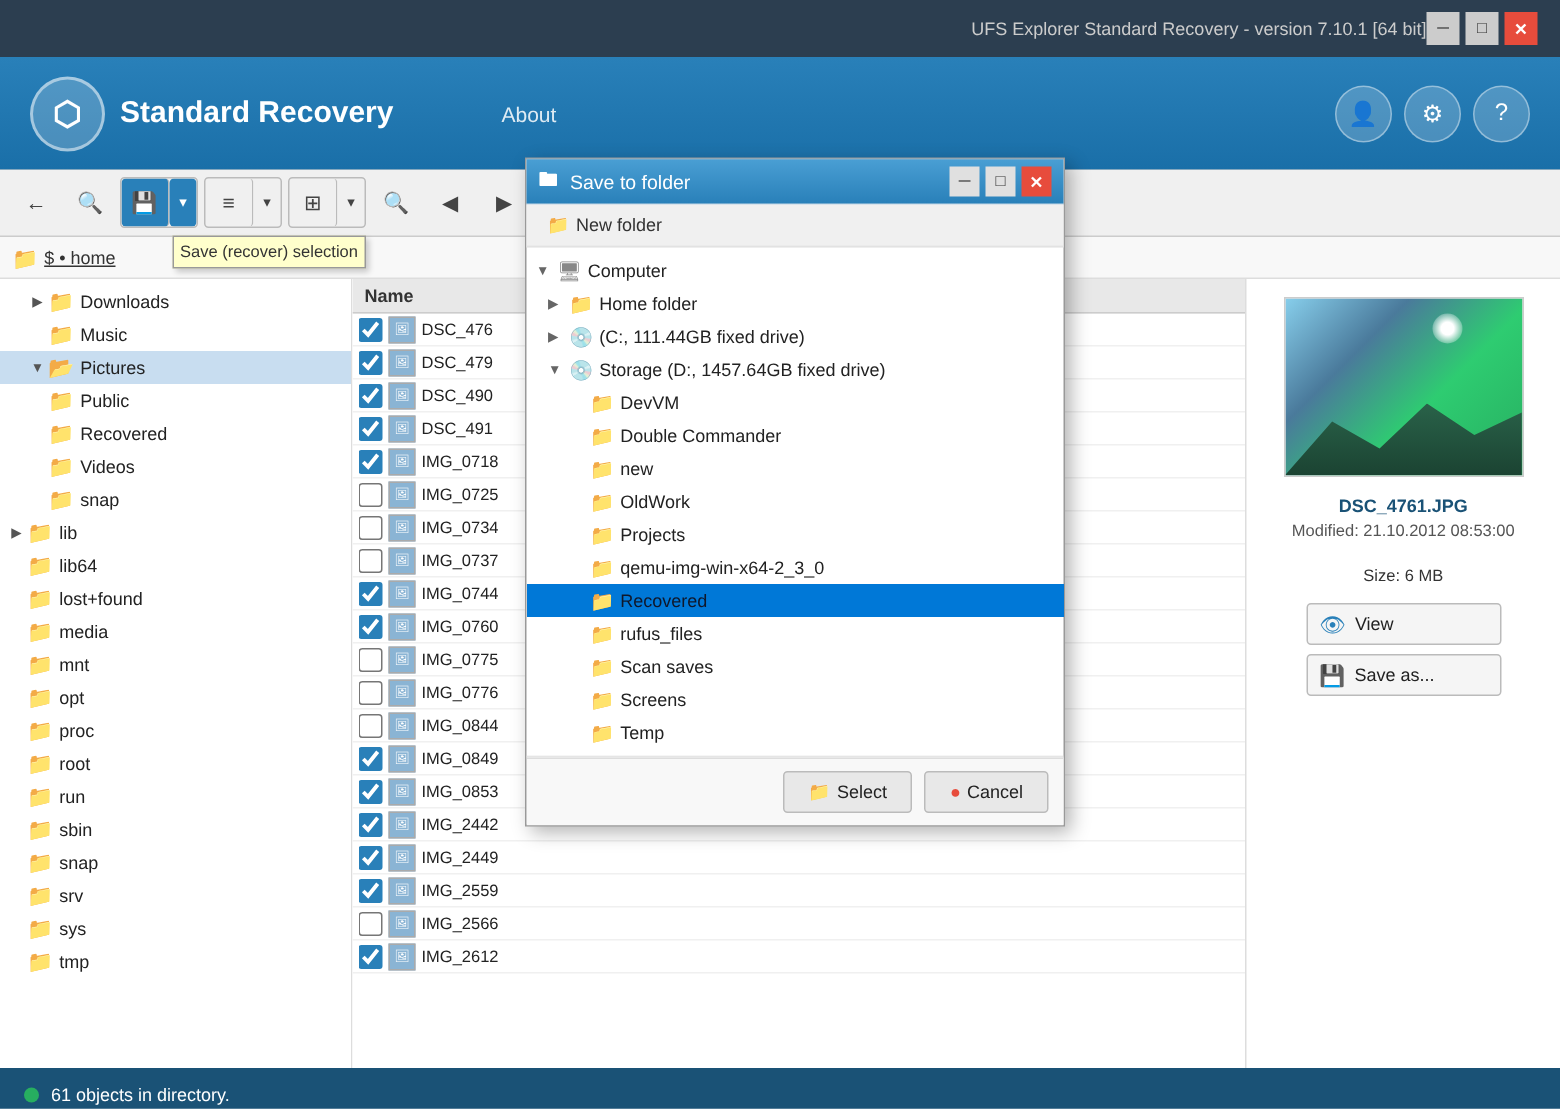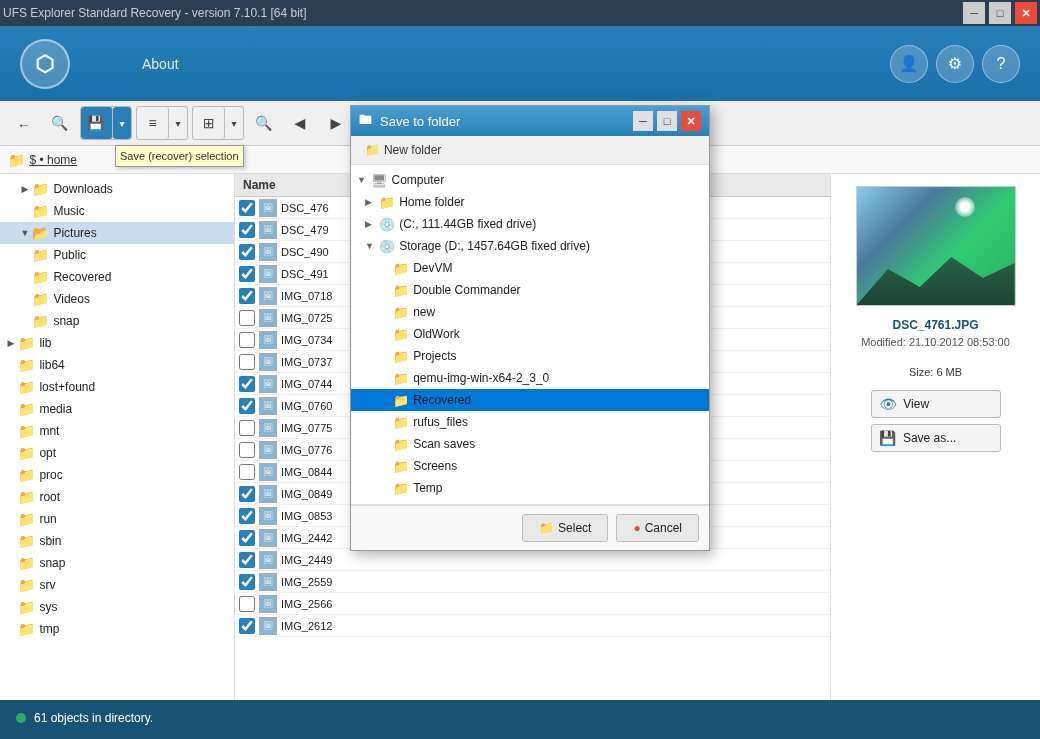--- a/index.html
+++ b/index.html
@@ -1,25 +1,25 @@
 <!DOCTYPE html>
 <html><head>
   <meta charset="utf-8">
   <style>
     * { margin: 0; padding: 0; box-sizing: border-box; }
     body { font-family: 'Segoe UI', Arial, sans-serif; font-size: 12px; background: #1a5276; width: 1040px; height: 739px; overflow: hidden; }
 
     
     .title-bar {
       background: #2c3e50;
-      height: 26px;
-      display: flex;
-      align-items: center;
-      justify-content: space-between;
-      padding: 0 3px;
+      height: 38px;
+      display: flex;
+      align-items: center;
+      justify-content: flex-end;
+      padding: 0 15px;
       color: #ccc;
       font-size: 12px;
     }
     .title-bar-controls { display: flex; gap: 4px; }
     .title-bar-btn {
       width: 22px; height: 22px; border: none; cursor: pointer;
       display: flex; align-items: center; justify-content: center; font-size: 11px;
       color: #333; font-weight: bold;
     }
     .title-bar-btn.minimize { background: #ccc; }
@@ -310,20 +310,21 @@
   <div class="title-bar-controls">
     <button class="title-bar-btn minimize">─</button>
     <button class="title-bar-btn maximize">□</button>
     <button class="title-bar-btn close">✕</button>
   </div>
 </div>
 
 <div class="app-header">
   <div class="app-logo">
     <div class="logo-icon">⬡</div>
+    <span>Standard Recovery</span>
   </div>
   <div class="app-nav">
     <div class="nav-item">About</div>
   </div>
   <div class="header-icons">
     <button class="header-icon-btn">👤</button>
     <button class="header-icon-btn">⚙</button>
     <button class="header-icon-btn">?</button>
   </div>
 </div>

